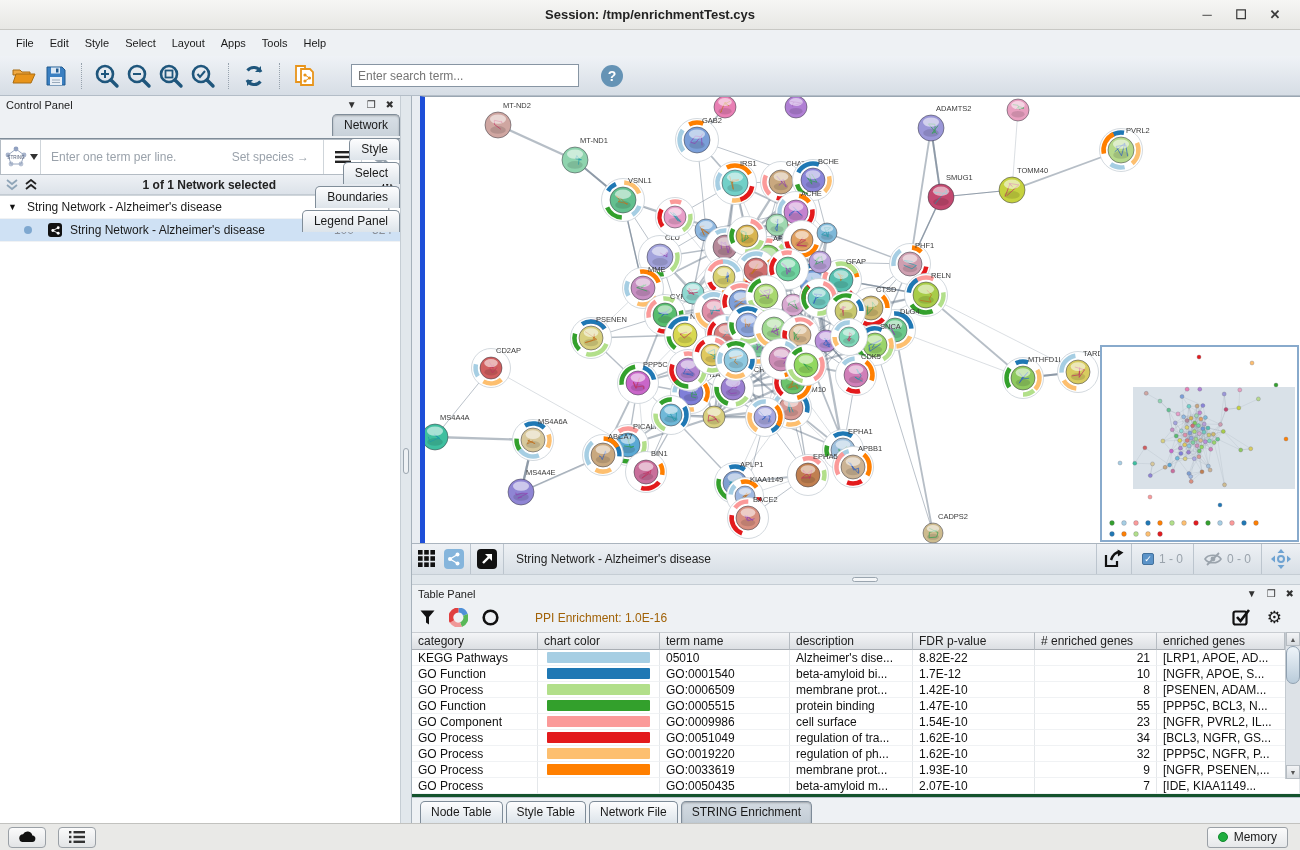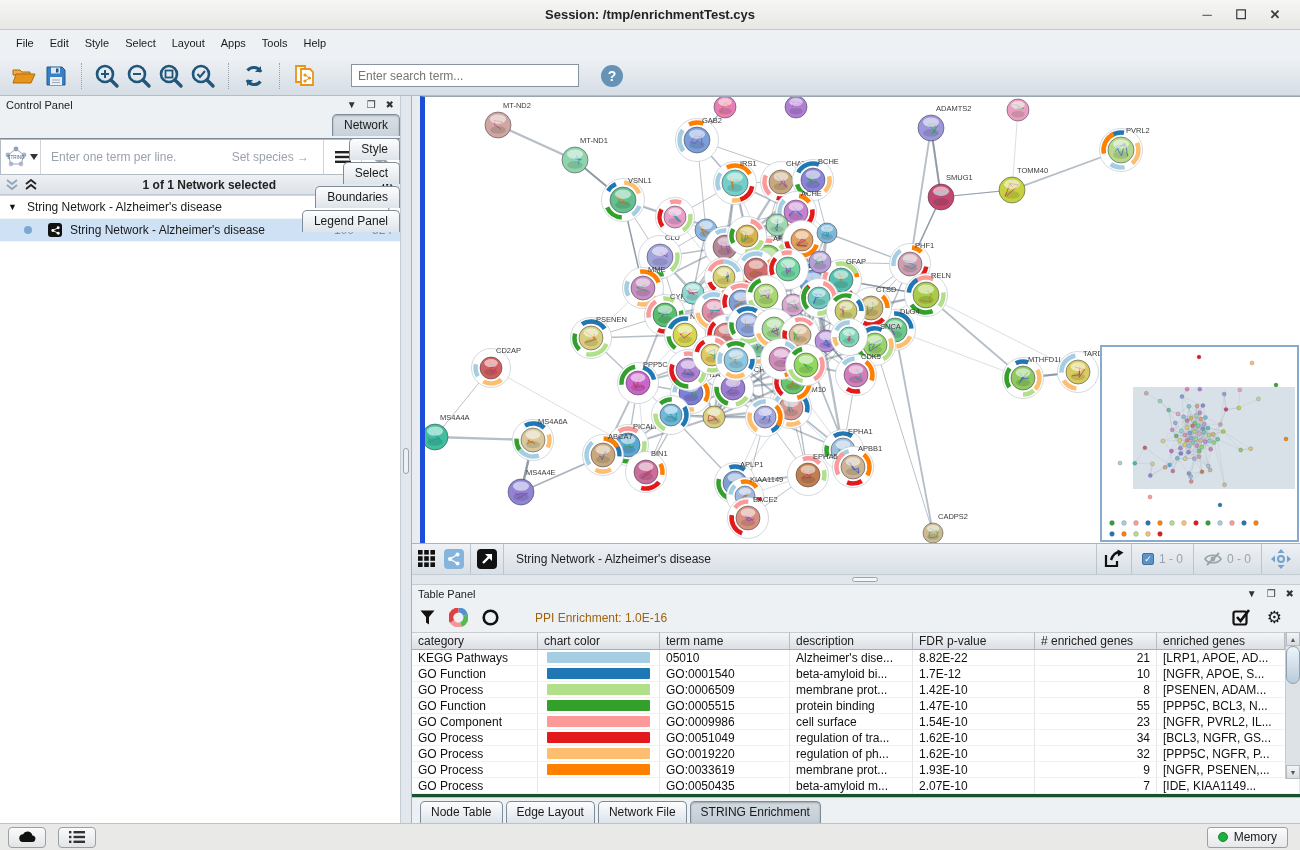--- a/index.html
+++ b/index.html
@@ -2251,21 +2251,21 @@
     </div>
   <div class="vscroll">
     <div class="vs-btn">▲</div>
     <div class="vs-thumb"></div>
     <div class="vs-btn down">▼</div>
   </div>
 </div>
 
 <div class="tabsrow" id="btabs">
     <div class="btab">Node Table</div>
-    <div class="btab">Edge Layout</div>
+    <div class="btab">Style Table</div>
     <div class="btab">Network File</div>
     <div class="btab active">STRING Enrichment</div>
   </div>
 
 <div class="statusbar">
   <div class="sb-btn">
     <svg width="18" height="12" viewBox="0 0 18 12">
       <path d="M4 11 a4 4 0 0 1 1-7.8 a5 5 0 0 1 9.4 1.3 a3.2 3.2 0 0 1 -0.6 6.5 z" fill="#111"></path>
     </svg>
   </div>

